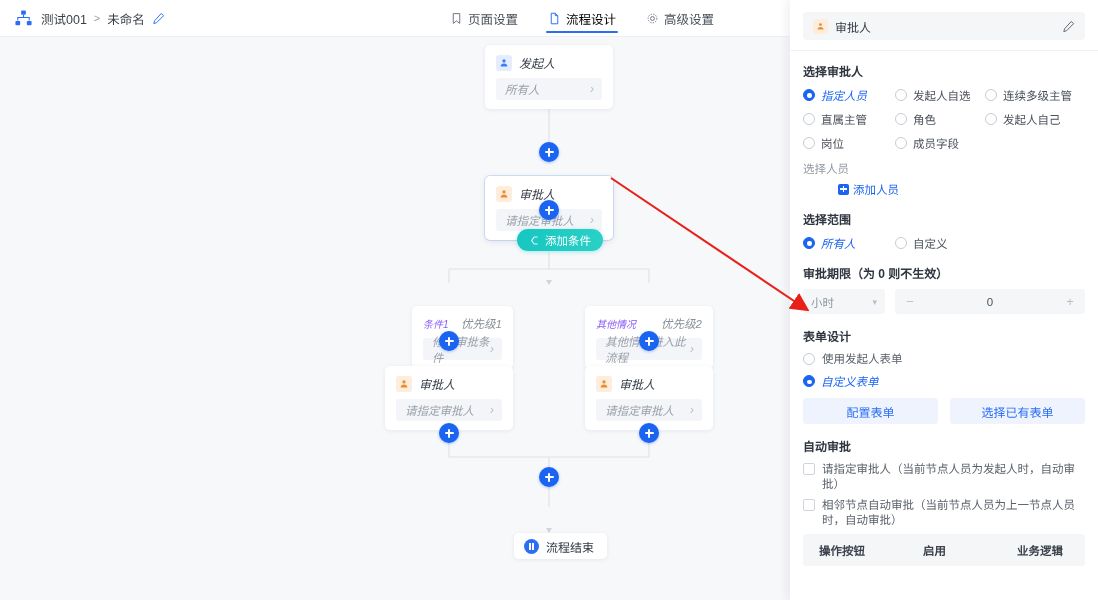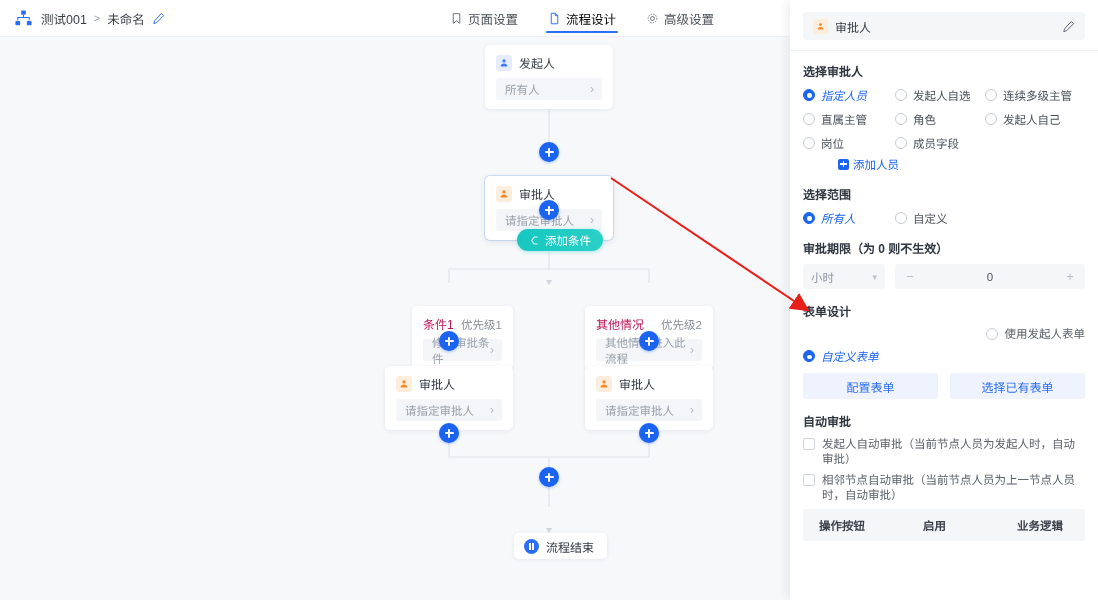--- a/index.html
+++ b/index.html
@@ -45,41 +45,42 @@
     position: absolute; left: 0; top: 37px; width: 790px; height: 563px;
     background: #f7f8fa;
     overflow: hidden;
   }
   .node {
     position: absolute;
     background: #fff;
     border-radius: 5px;
     box-shadow: 0 1px 4px rgba(26,40,69,.08);
     padding: 9px 11px 9px 11px;
+    font-style: italic;
   }
   .node-head { display: flex; align-items: center; gap: 7px; margin-bottom: 7px; }
   .node-badge {
     width: 16px; height: 16px; border-radius: 3px;
     display: flex; align-items: center; justify-content: center;
     flex: none;
   }
   .node-badge.blue { background: #e4ecfd; }
   .node-badge.orange { background: #fdeddc; }
   .node-badge svg { width: 10px; height: 10px; display: block; }
   .node-title { font-size: 12px; color: #333b45; }
   .node-sub {
     background: #f3f5f8; border-radius: 3px; height: 22px;
     display: flex; align-items: center; justify-content: space-between;
     padding: 0 8px 0 9px; font-size: 11.5px; color: #9aa1ab;
   }
   .chev { color: #b6bcc5; font-size: 12px; line-height: 1; }
 
   
   .cond-head { display: flex; align-items: center; justify-content: space-between; margin-bottom: 7px; }
-  .cond-name { font-size: 12px; color: #be185d; }
+  .cond-name { font-size: 10px; color: #8b5cf6; }
   .cond-prio { font-size: 11.5px; color: #8a9099; }
 
   
   .endnode {
     position: absolute; background: #fff; border-radius: 5px;
     box-shadow: 0 1px 4px rgba(26,40,69,.08);
     height: 26px; display: flex; align-items: center; gap: 7px;
     padding: 0 13px 0 10px;
   }
   .endnode .dot {
@@ -174,21 +175,21 @@
   }
   .sel .caret { color: #b9bfc8; font-size: 9px; }
   .stepper {
     flex: 1; height: 25px; background: #f5f6f8; border-radius: 3px;
     display: flex; align-items: center; justify-content: space-between;
     padding: 0 9px; font-size: 11.5px; color: #6b7federal;
   }
   .stepper .op { color: #b9bfc8; font-size: 13px; cursor: pointer; width: 12px; text-align: center; }
   .stepper .val { font-size: 11.5px; color: #4c525b; }
 
-  .chk-row { display: flex; align-items: flex-start; gap: 7px; margin-top: 7px; cursor: pointer; justify-content: flex-end; }
+  .chk-row { display: flex; align-items: flex-start; gap: 7px; margin-top: 7px; cursor: pointer; }
   .chk-box { width: 12px; height: 12px; border: 1px solid #cfd4db; border-radius: 2px; background:#fff; flex:none; margin-top:1px;}
   .chk-row .lbl { font-size: 11.5px; color: #5b616a; line-height: 1.25; }
 
   .btn-row { display: flex; gap: 12px; margin-top: 9px; }
   .sbtn {
     height: 26px; background: #eef3fd; border-radius: 3px; color: #2b6ef5;
     font-size: 12px; display: flex; align-items: center; justify-content: center;
     cursor: pointer; flex: 1;
   }
 
@@ -462,20 +463,21 @@
           <span class="ring"></span>
           <span class="lbl">岗位</span>
         </div>
         <div class="rad">
           <span class="ring"></span>
           <span class="lbl">成员字段</span>
         </div>
         <div></div>
       </div>
 
+      <div class="sub-label">选择人员</div>
       <div class="add-link">
         <span class="sq"></span>
         <span>添加人员</span>
       </div>
 
       <div class="sec-title gap">选择范围</div>
       <div class="radio-row">
         <div class="rad on">
           <span class="ring"></span>
           <span class="lbl">所有人</span>
@@ -509,21 +511,21 @@
         <span class="lbl">自定义表单</span>
       </div>
       <div class="btn-row">
         <div class="sbtn">配置表单</div>
         <div class="sbtn">选择已有表单</div>
       </div>
 
       <div class="sec-title gap">自动审批</div>
       <div class="chk-row">
         <span class="chk-box"></span>
-        <span class="lbl">发起人自动审批（当前节点人员为发起人时，自动审批）</span>
+        <span class="lbl">请指定审批人（当前节点人员为发起人时，自动审批）</span>
       </div>
       <div class="chk-row">
         <span class="chk-box"></span>
         <span class="lbl">相邻节点自动审批（当前节点人员为上一节点人员时，自动审批）</span>
       </div>
 
       <table class="btn-table">
         <thead>
           <tr>
             <th class="col-a">操作按钮</th>

